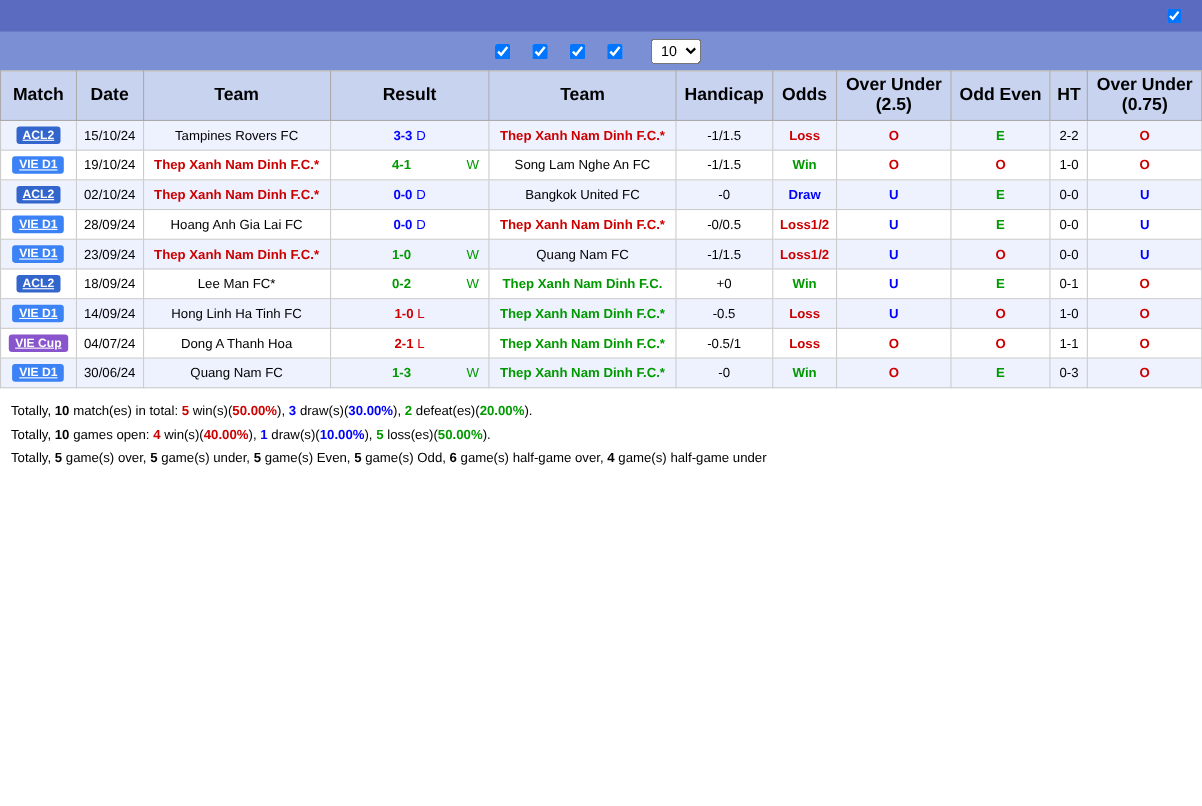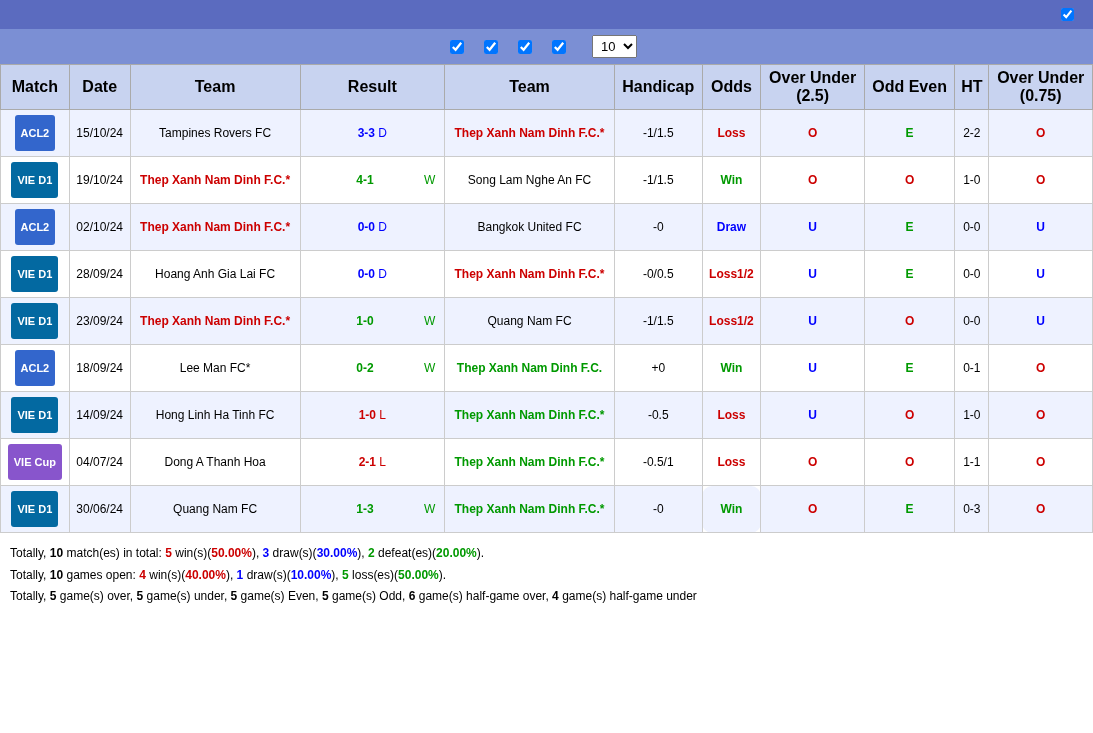--- a/index.html
+++ b/index.html
@@ -48,38 +48,39 @@
       text-align: center;
       font-size: 12px;
     }
     tbody tr:nth-child(odd) { background: #eef2ff; }
     tbody tr:nth-child(even) { background: #ffffff; }
 
     .badge {
       display: inline-block;
       color: #fff;
       border-radius: 3px;
-      padding: 12px 6px;
+      padding: 2px 6px;
       font-size: 11px;
       font-weight: bold;
+      text-decoration: underline;
     }
     .badge-acl2 { background: #3366cc; }
-    .badge-vied1 { background: #0369a1; }
+    .badge-vied1 { background: #3b82f6; }
     .badge-viesc { background: #cc9900; }
     .badge-viecup { background: #8855cc; }
 
     .result-score { font-weight: bold; }
     .result-d { color: #0000ff; }
     .result-w { color: #009900; margin-left: 47px; }
     .result-l { color: #cc0000; }
 
     .team-highlight { color: #cc0000; font-weight: bold; }
     .team-green { color: #009900; font-weight: bold; }
 
-    .odds-win { color: #009900; font-weight: bold; border-radius: 10px; }
+    .odds-win { color: #009900; font-weight: bold; }
     .odds-loss { color: #cc0000; font-weight: bold; }
     .odds-draw { color: #0000ff; font-weight: bold; }
 
     .ou-o { color: #cc0000; font-weight: bold; }
     .ou-u { color: #0000ff; font-weight: bold; }
     .ou-e { color: #009900; font-weight: bold; }
 
     .footer-stats {
       padding: 10px 10px;
       font-size: 12px;

